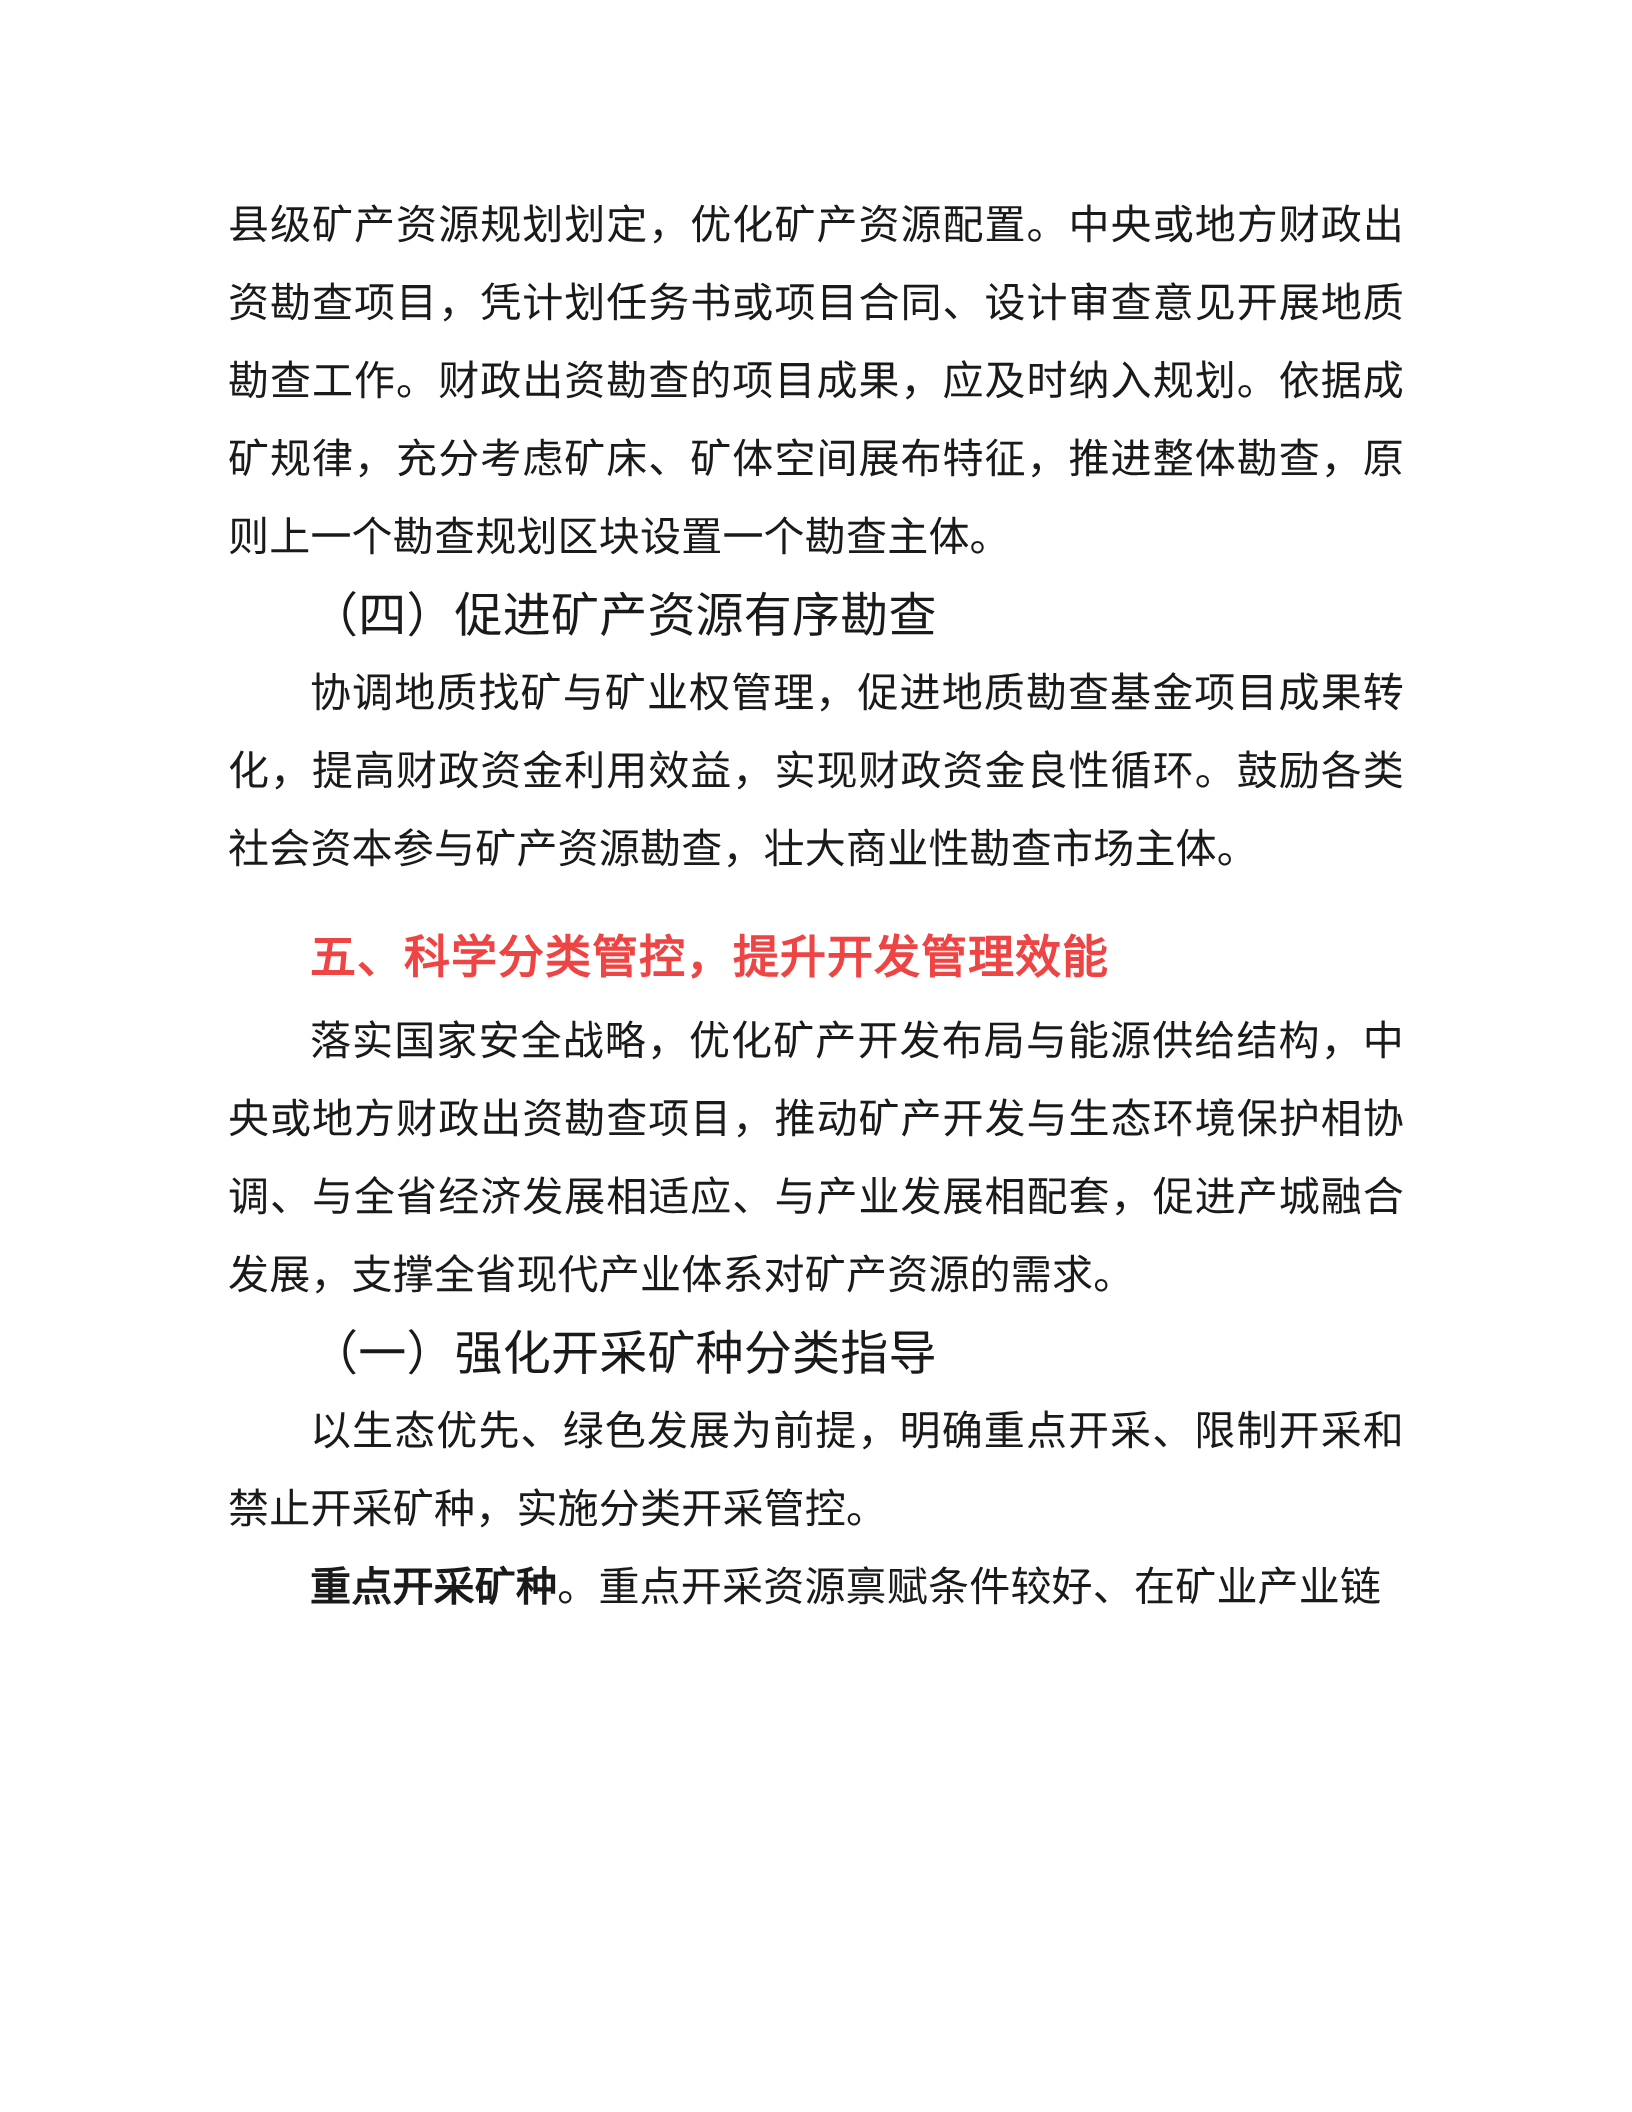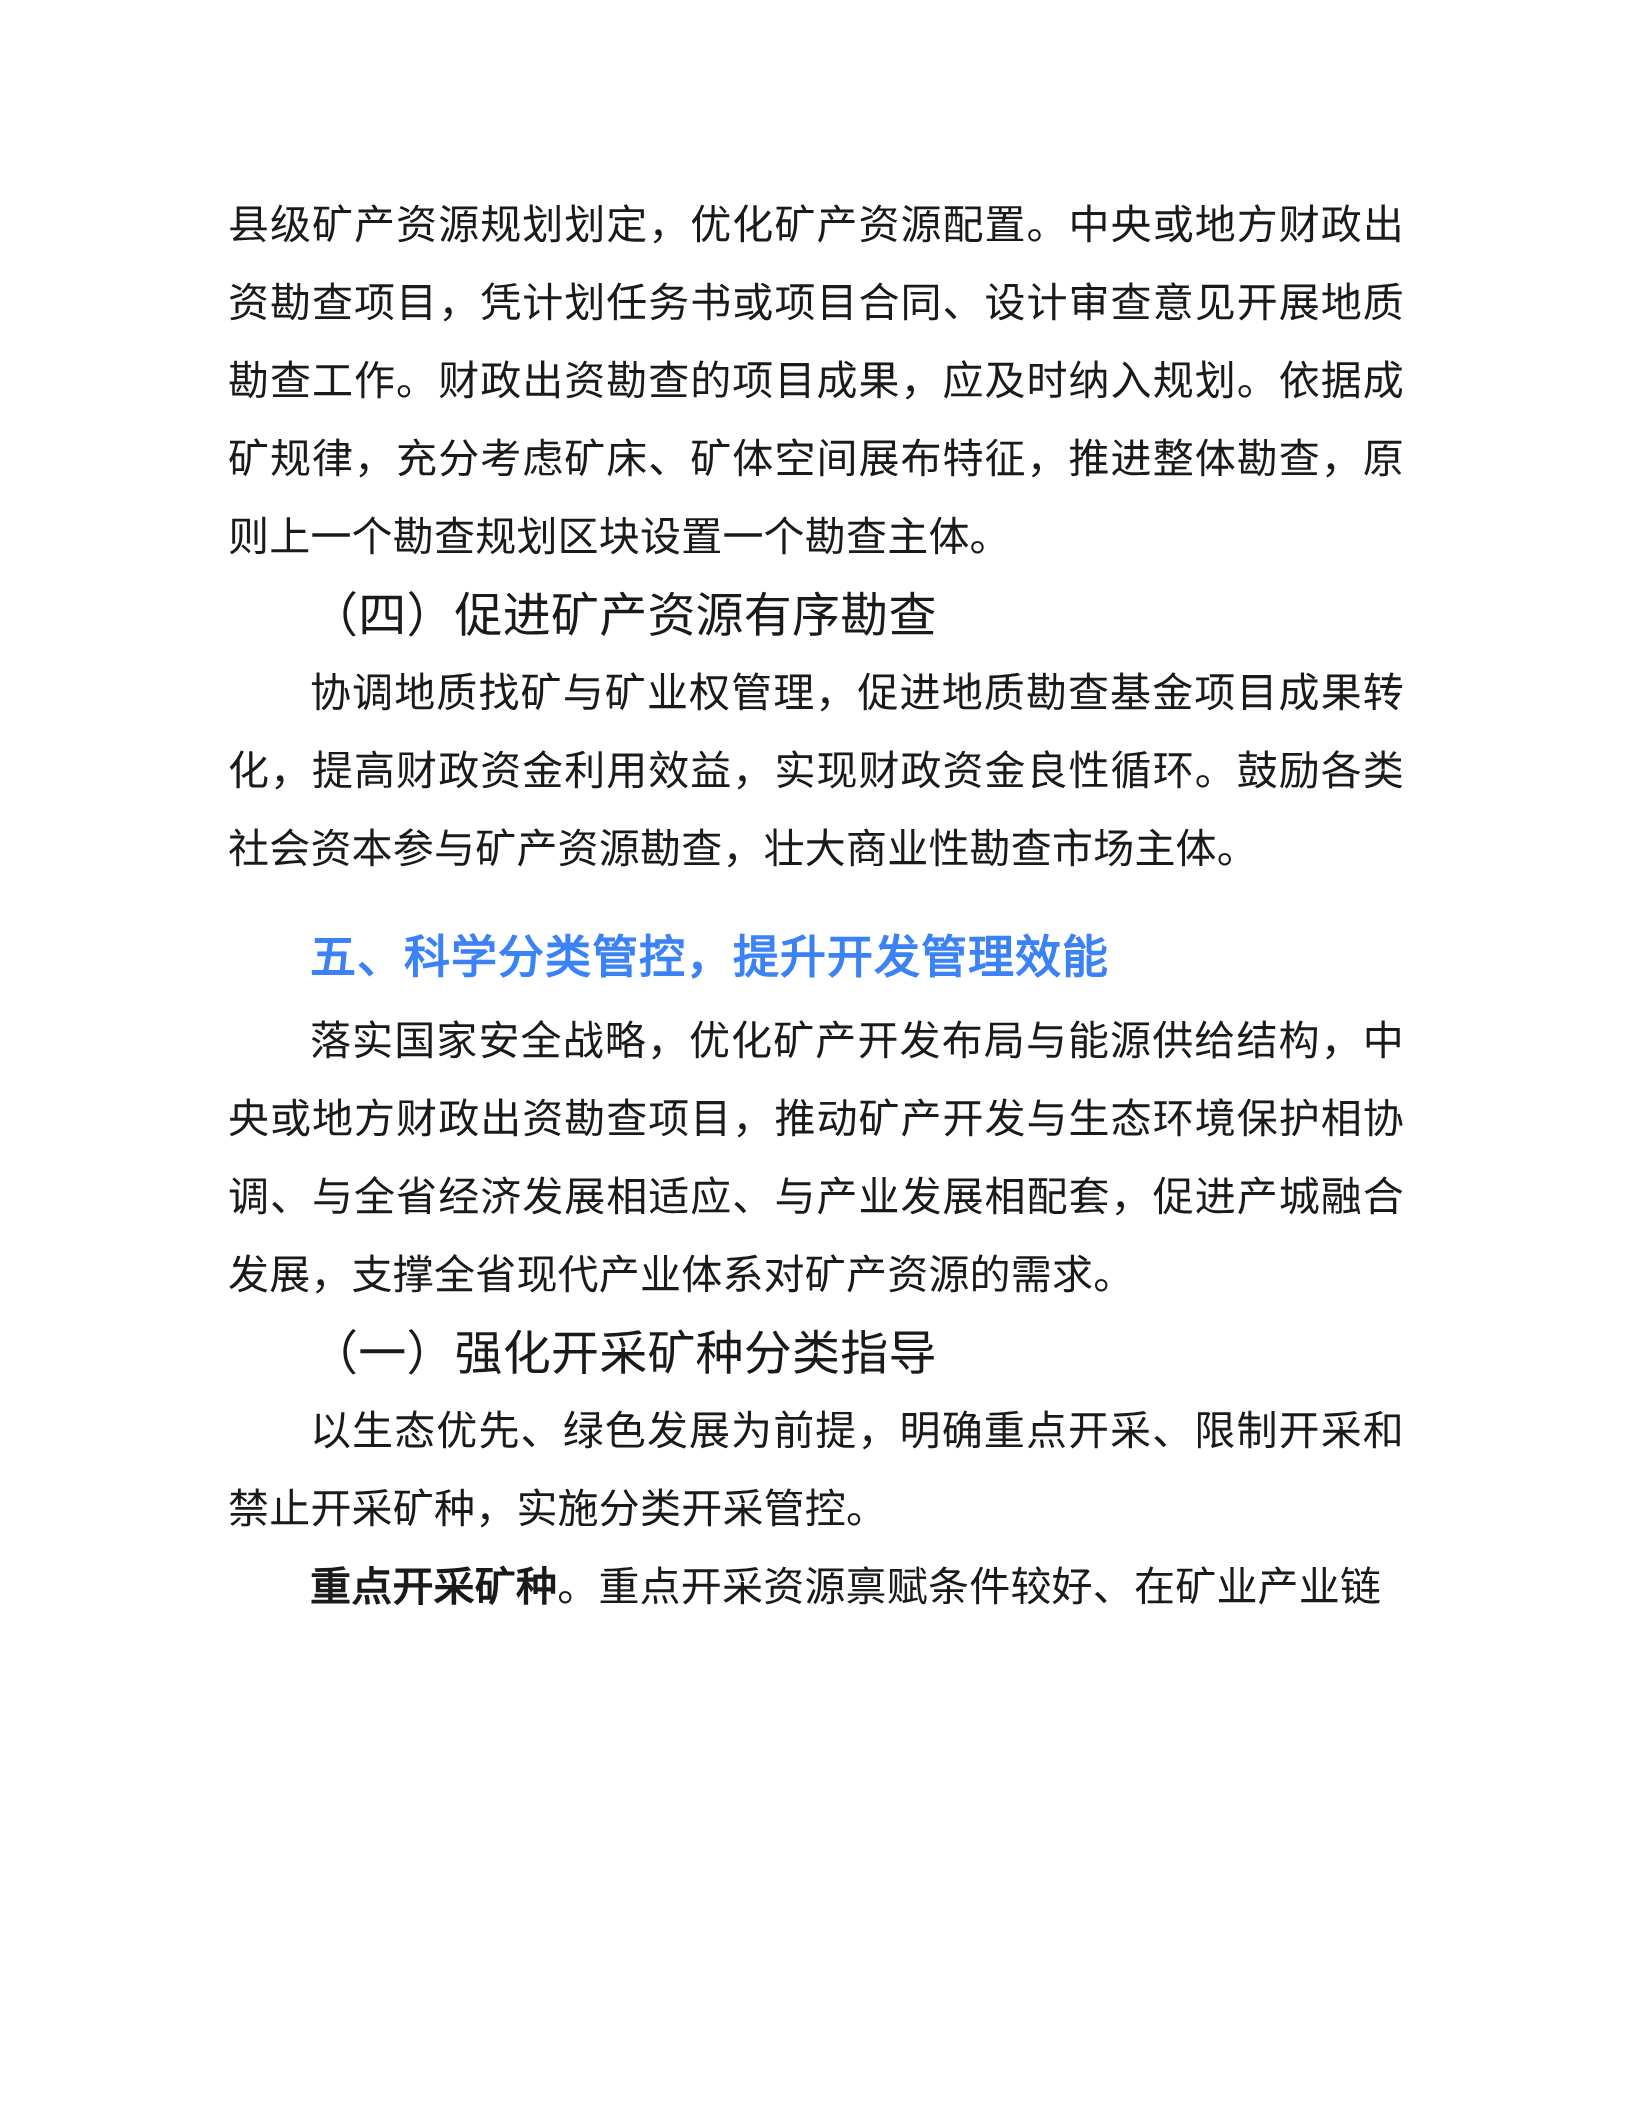--- a/index.html
+++ b/index.html
@@ -41,21 +41,21 @@
   h2.section {
     margin: 0;
     padding-top: 30px;
     padding-bottom: 6px;
     font-size: 46px;
     line-height: 78px;
     font-weight: 700;
     text-indent: 82px;
     letter-spacing: 1px;
     font-family: "DejaVu Sans", "Liberation Sans", sans-serif;
-    color: #3b82f6;
+    color: #ef4444;
   }
   .subhead {
     margin: 0;
     font-size: 48px;
     line-height: 78px;
     text-indent: 82px;
     color: #1a1a1a;
   }
   .page-number {
     position: absolute;

